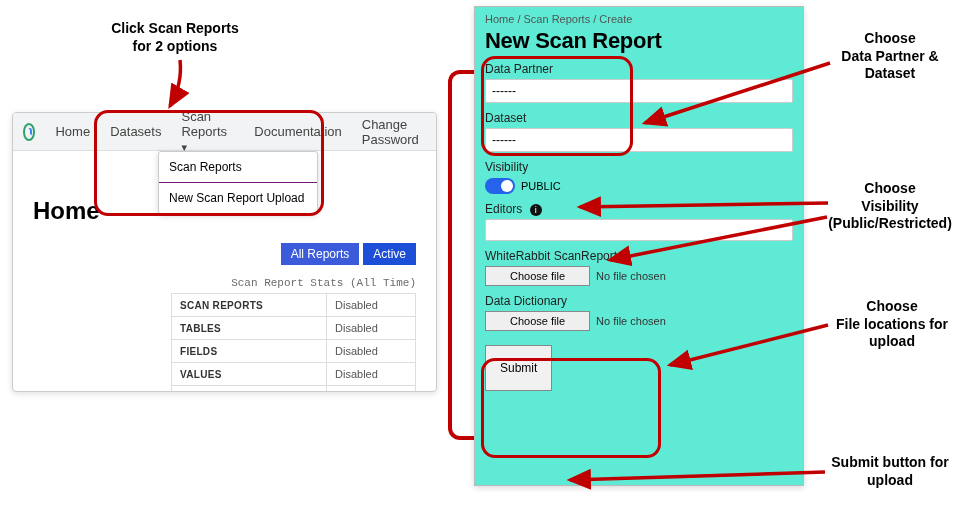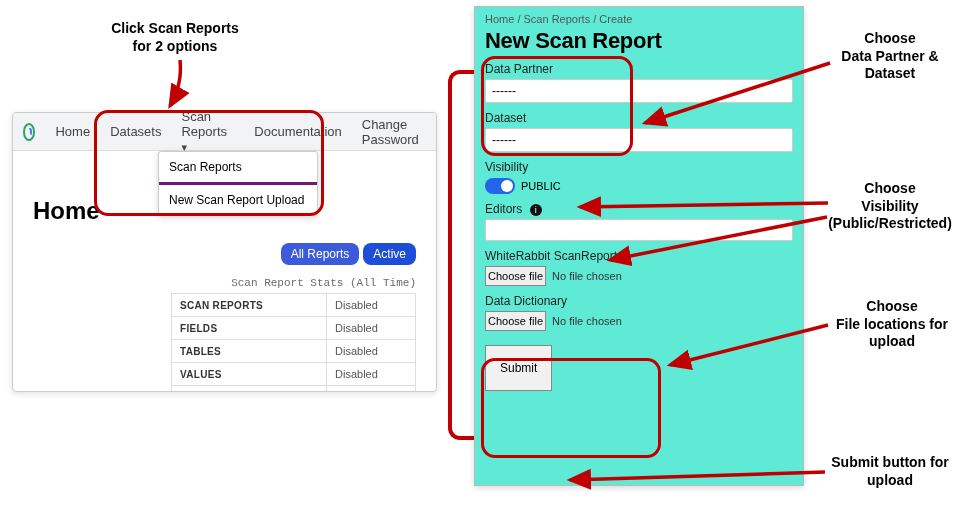--- a/index.html
+++ b/index.html
@@ -51,24 +51,24 @@
     position:absolute;
     left: 145px; top: 0px;
     width: 160px;
     background:#fff;
     border:1px solid #ccc;
     border-radius:3px;
     box-shadow:0 2px 6px rgba(0,0,0,.15);
     font-size:12px;
   }
   .dropdown div{padding:8px 10px;cursor:pointer;}
-  .dropdown div + div{border-top:3px solid #701a75;}
+  .dropdown div + div{border-top:1px solid #701a75;}
   .home-title{font-weight:700;font-size:24px;margin-top:32px;}
   .pill-row{ text-align:right; margin-top:18px; font-size:0;}
-  .pill{display:inline-block;font-size:12px;color:#fff;padding:4px 10px;border-radius:8px;margin-left:4px;text-align:right;}
+  .pill{display:inline-block;font-size:12px;color:#fff;padding:4px 10px;border-radius:0;margin-left:4px;text-align:right;}
   .pill.blue{background:#3b5bdb;}
   .pill.green{background:#1d4ed8;}
   .stats-cap{ text-align:right; color:#6b6b6b; font-size:11px; margin:12px 0 4px;font-family:Liberation Mono, monospace;}
   .stats-table{ width:245px; margin-left:auto; border-collapse:collapse; font-size:11px;}
   .stats-table td{border:1px solid #ddd;padding:5px 8px;color:#555;}
   .stats-table td:first-child{font-weight:700;color:#333;font-size:10px;letter-spacing:.3px;}
 
   
   .hl-left-nav{
     position:absolute;
@@ -104,21 +104,21 @@
     font-size:12px;
     background:#fff;
   }
   .toggle-row{display:flex;align-items:center;gap:6px;margin-top:4px;}
   .toggle{width:30px;height:16px;border-radius:10px;background:#2563eb;position:relative;}
   .toggle::after{content:'';position:absolute;right:2px;top:2px;width:12px;height:12px;border-radius:50%;background:#fff;}
   .pub{font-weight:400;font-size:11px;}
   .info-ic{display:inline-block;width:12px;height:12px;border-radius:50%;background:#111;color:#fff;font-size:9px;text-align:center;line-height:12px;margin-left:4px;}
   .txt-in{width:100%;border:1px solid #ccc;border-radius:2px;height:22px;margin-top:3px;}
   .file-row{display:flex;align-items:center;gap:6px;margin-top:3px;}
-  .file-btn{border:1px solid #888;background:#efefef;padding:3px 2px;font-size:11px;cursor:pointer;}
+  .file-btn{border:1px solid #888;background:#efefef;padding:3px 24px;font-size:11px;cursor:pointer;}
   .file-txt{font-size:11px;color:#333;}
   .submit{margin-top:14px;border:1px solid #888;background:#f1f1f1;padding:15px 14px;font-size:12px;cursor:pointer;}
 
   .hl-right-top{position:absolute;left:481px;top:56px;width:152px;height:100px;border:3px solid #c00000;border-radius:14px;pointer-events:none;}
   .hl-right-file{position:absolute;left:481px;top:358px;width:180px;height:100px;border:3px solid #c00000;border-radius:14px;pointer-events:none;}
 
   
   .bracket{
     position:absolute;left:448px;top:70px;height:370px;width:26px;
     border-left:4px solid #c00000;border-top:4px solid #c00000;border-bottom:4px solid #c00000;
@@ -166,25 +166,25 @@
       <span class="pill green">Active</span>
     </div>
     <div class="stats-cap">Scan Report Stats (All Time)</div>
     <table class="stats-table">
       <tbody>
           <tr>
             <td>SCAN REPORTS</td>
             <td>Disabled</td>
           </tr>
       <tr>
+            <td>TABLES</td>
+            <td>Disabled</td>
+          </tr>
+      <tr>
             <td>FIELDS</td>
-            <td>Disabled</td>
-          </tr>
-      <tr>
-            <td>TABLES</td>
             <td>Disabled</td>
           </tr>
       <tr>
             <td>VALUES</td>
             <td>Disabled</td>
           </tr>
       <tr>
             <td>MAPPING RULES</td>
             <td>Disabled</td>
           </tr>

